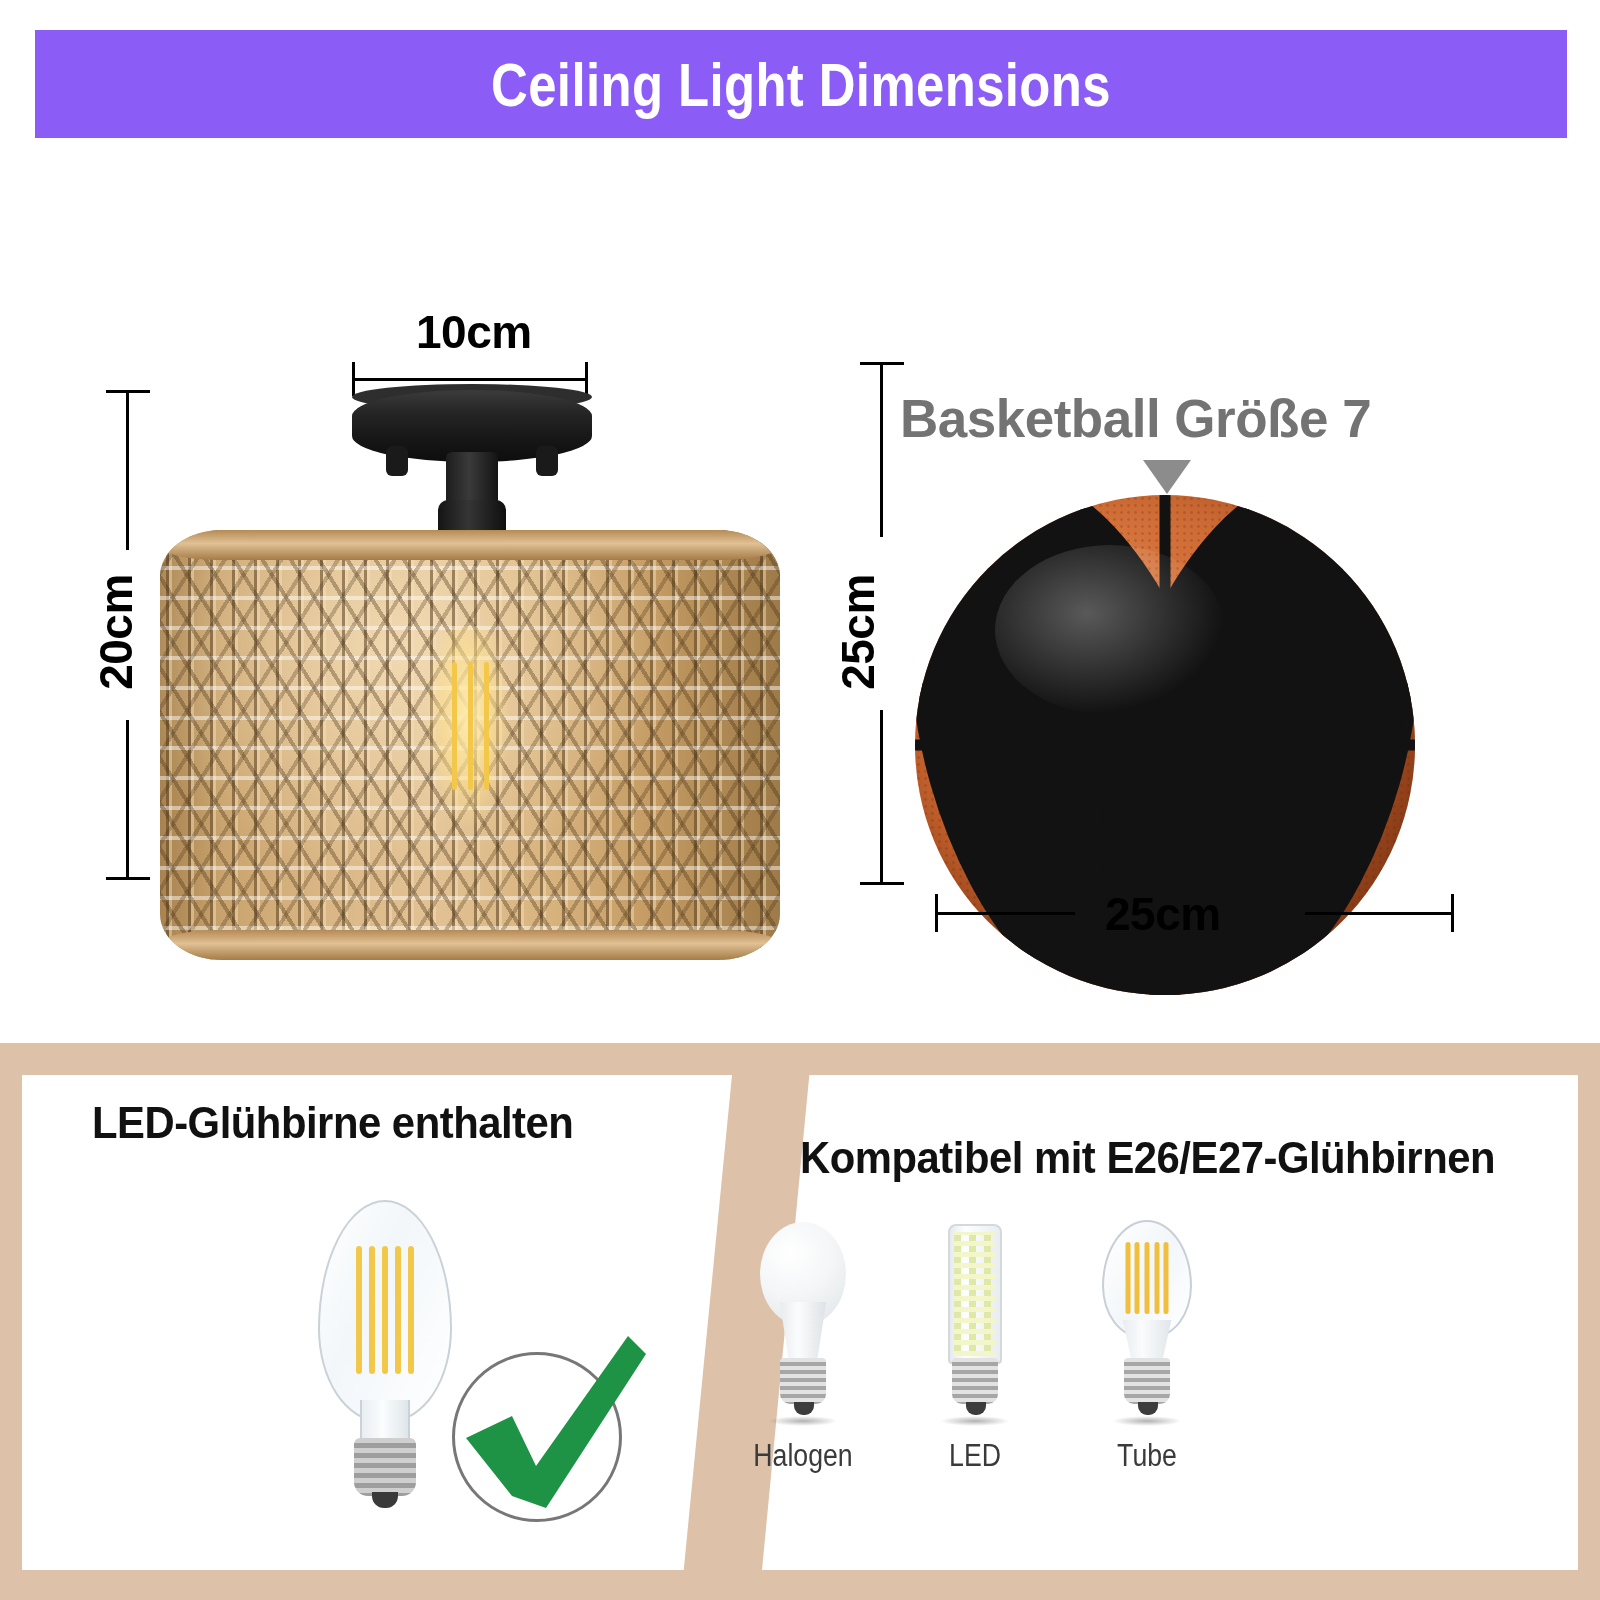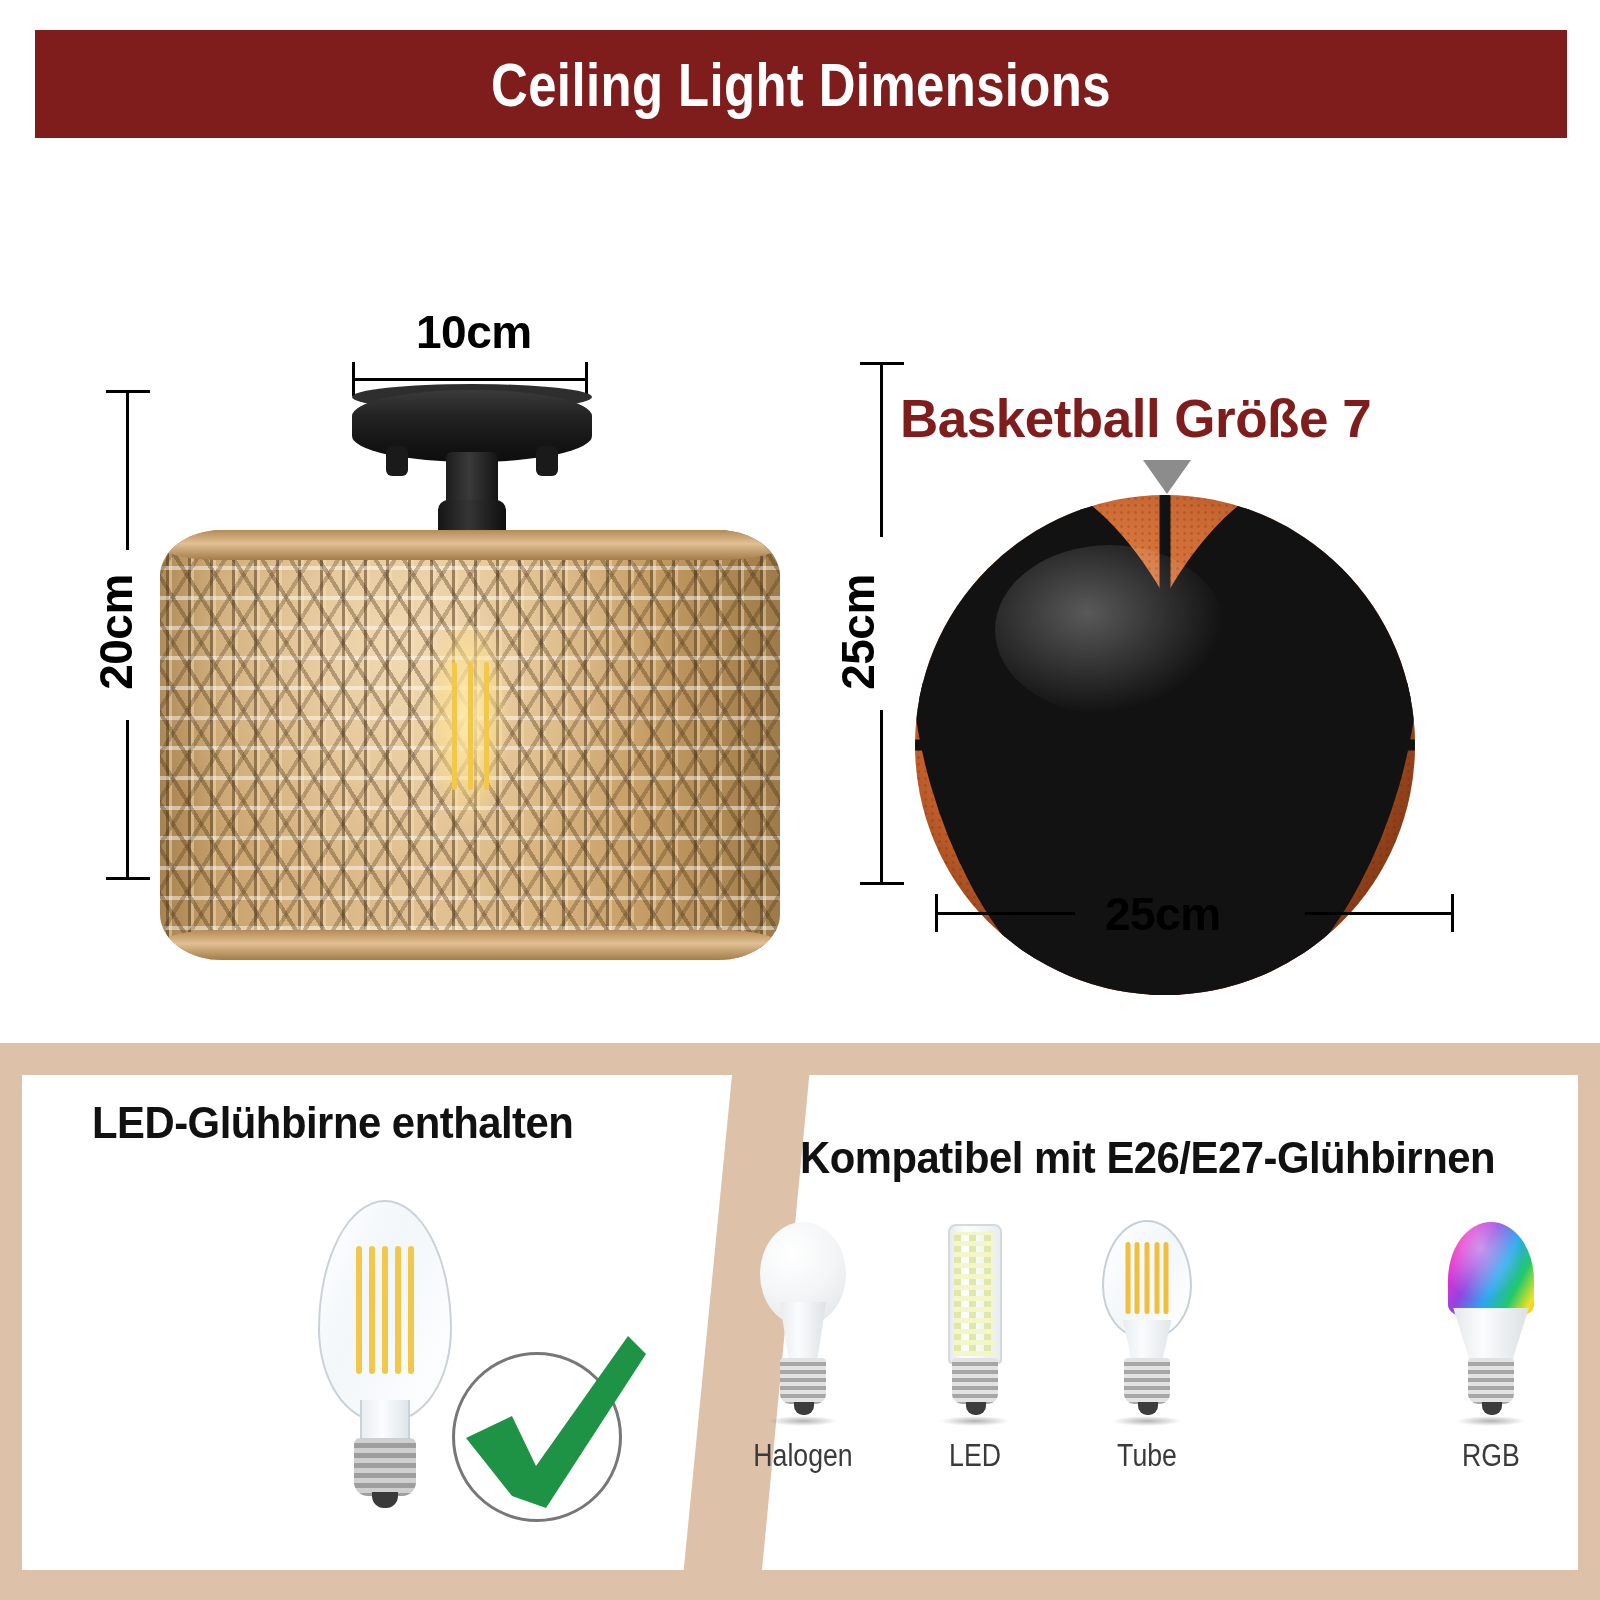--- a/index.html
+++ b/index.html
@@ -4,21 +4,21 @@
 <style>
   * { box-sizing: border-box; margin: 0; padding: 0; }
   html, body { width: 1600px; height: 1600px; background: #ffffff; }
   body { font-family: "Liberation Sans", sans-serif; position: relative; overflow: hidden; }
 
   .page { position: absolute; inset: 0; background: #fff; }
 
   
   .header-banner {
     position: absolute; left: 35px; top: 30px; width: 1532px; height: 108px;
-    background: #7f1d1d;
+    background: #8b5cf6;
     display: flex; align-items: center; justify-content: center;
   }
   .header-title {
     color: #ffffff;
     font-size: 62px;
     font-weight: bold;
     letter-spacing: 0.5px;
     transform: scaleX(0.82);
     white-space: nowrap;
     font-family: "Liberation Sans", sans-serif;
@@ -113,21 +113,21 @@
     border-radius: 42px; z-index: 2;
   }
   .inner-bulb i {
     position: absolute; left: 50%; top: 18%; width: 5px; height: 64%;
     background: #f3c84a; border-radius: 3px; box-shadow: -16px 0 0 #f3c84a, 16px 0 0 #f3c84a;
   }
 
   
   .bb-title {
     position: absolute; left: 900px; top: 238px;
-    font-size: 53px; font-weight: bold; color: #7f1d1d; white-space: nowrap;
+    font-size: 53px; font-weight: bold; color: #737373; white-space: nowrap;
     letter-spacing: -0.5px;
   }
   .bb-pointer {
     position: absolute; left: 1143px; top: 310px;
     width: 0; height: 0; border-left: 24px solid transparent; border-right: 24px solid transparent;
     border-top: 34px solid #8c8c8c;
   }
   .ball {
     position: absolute; left: 915px; top: 345px; width: 500px; height: 500px; border-radius: 50%;
     background:
@@ -427,24 +427,14 @@
         <div class="clear-fil"></div>
         <div class="clear-neck"></div>
       <div class="screwbase"></div>
         <div class="screwtip"></div>
         <div class="bulb-shadow"></div>
     </div>
     <div class="bulb-label">Tube</div>
   </div>
 
 
-  <div class="bulb-cell" style="left:1406px;">
-    <div class="bulb-art">
-      <div class="rgb-dome"></div>
-        <div class="rgb-body"></div>
-      <div class="screwbase"></div>
-        <div class="screwtip"></div>
-        <div class="bulb-shadow"></div>
-    </div>
-    <div class="bulb-label">RGB</div>
-  </div>
 
 </div>
 
 </body></html>

